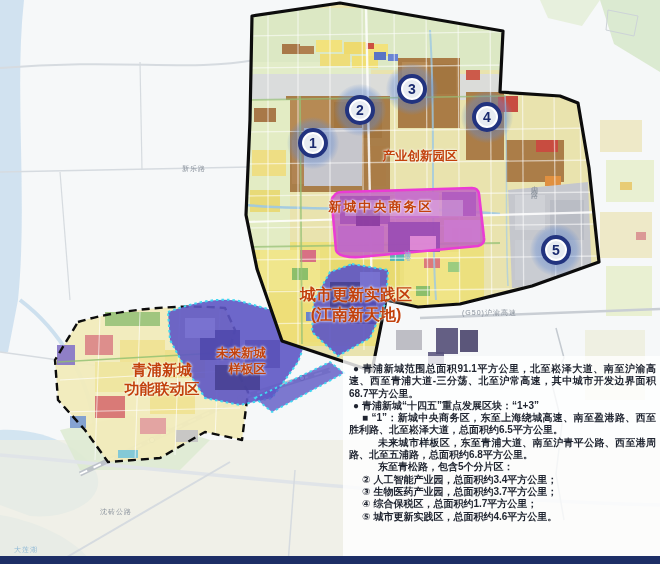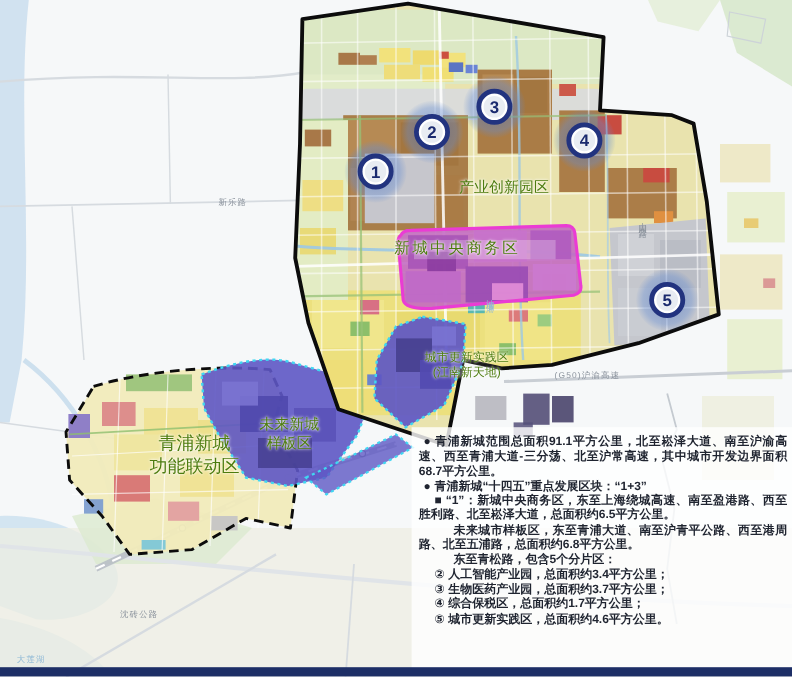--- a/index.html
+++ b/index.html
@@ -5,28 +5,28 @@
   html,body{margin:0;padding:0;}
   #stage{
     position:relative;width:660px;height:564px;overflow:hidden;
     background:#f6f8f9;
     font-family:"Liberation Sans","DejaVu Sans",sans-serif;
   }
   #map-svg{position:absolute;left:0;top:0;}
   
   .zone-label{
     position:absolute;transform:translate(-50%,-50%);
-    text-align:center;font-weight:normal;color:#4d7c0f;
+    text-align:center;font-weight:bold;color:#c2410c;
     text-shadow:0 0 3px rgba(255,255,255,.9),0 0 2px rgba(255,255,255,.9);
     line-height:1.25;white-space:nowrap;z-index:30;
   }
   .zone-label span{display:block;}
   .lbl-industry{font-size:12.5px;}
   .lbl-cbd{font-size:13px;letter-spacing:2px;}
-  .lbl-renewal{font-size:10px;margin-left:33px;}
+  .lbl-renewal{font-size:16px;}
   .lbl-future{font-size:12.5px;}
   .lbl-linkage{font-size:15px;}
   
   .road-label{
     position:absolute;font-size:7px;color:#8a929c;z-index:12;
     letter-spacing:1px;white-space:nowrap;
   }
   .road-label.vertical{writing-mode:vertical-rl;letter-spacing:2px;}
   .road-label.water{color:#8fb9d6;}
   
@@ -276,21 +276,21 @@
   <div class="zone-label lbl-industry" style="left:420px;top:157px;">
     <span>产业创新园区</span>
   </div>
   <div class="zone-label lbl-cbd" style="left:381px;top:207px;">
     <span>新城中央商务区</span>
   </div>
   <div class="zone-label lbl-renewal" style="left:356px;top:305px;">
     <span>城市更新实践区</span>
     <span>(江南新天地)</span>
   </div>
-  <div class="zone-label lbl-future" style="left:241px;top:362px;">
+  <div class="zone-label lbl-future" style="left:241px;top:362px;text-align:right;">
     <span>未来新城</span>
     <span>样板区</span>
   </div>
   <div class="zone-label lbl-linkage" style="left:162px;top:380px;">
     <span>青浦新城</span>
     <span>功能联动区</span>
   </div>
 
   <div class="road-label" style="left:182px;top:164px;">
     <span>新乐路</span></div>

